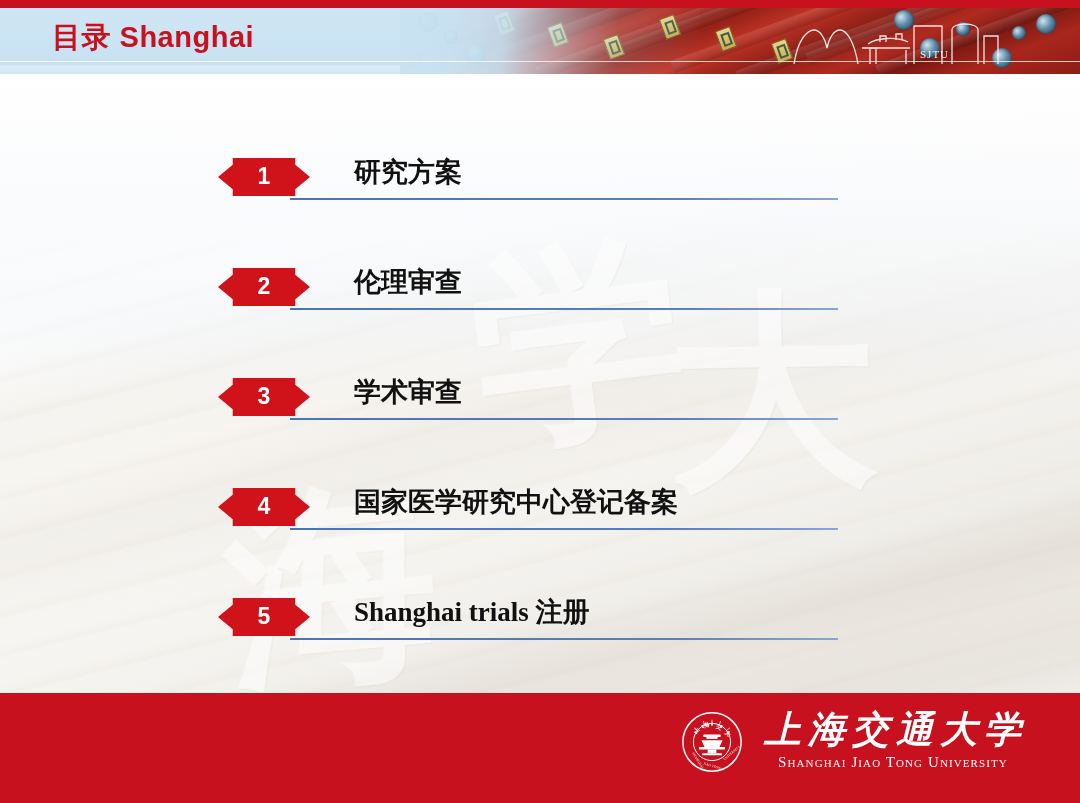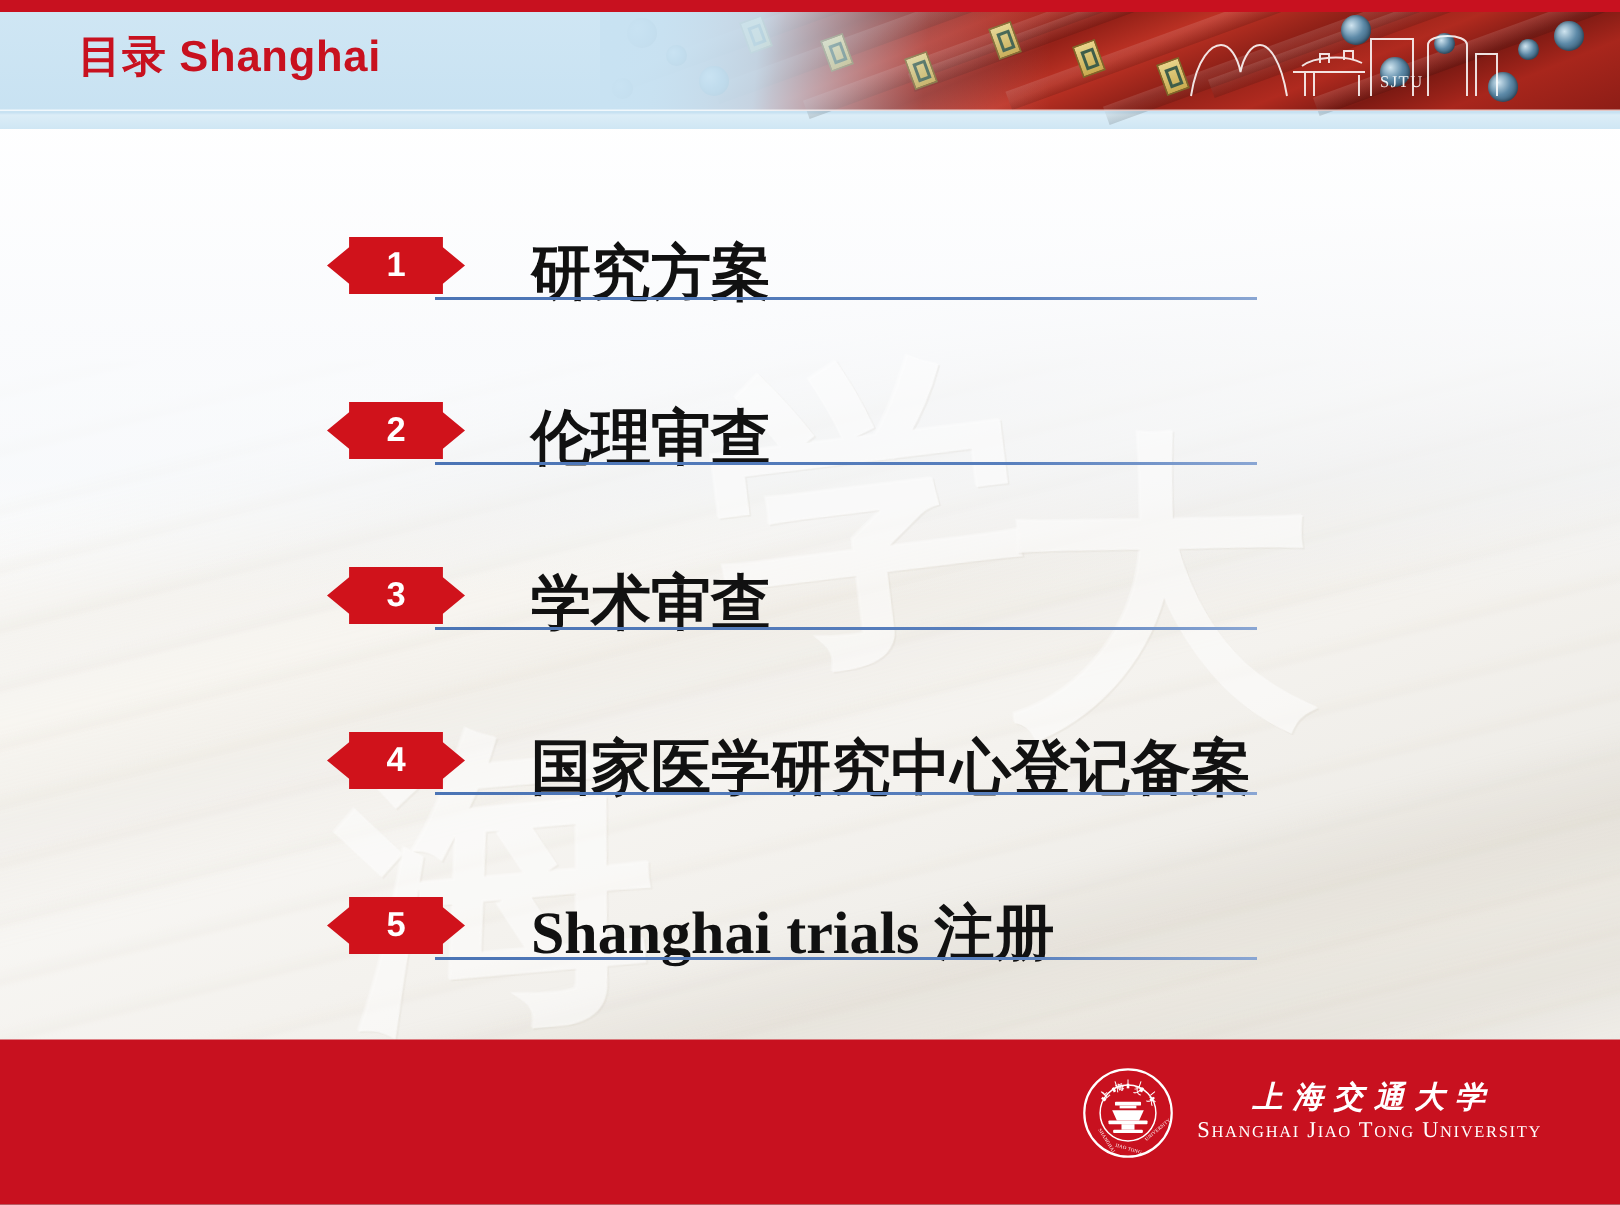--- a/index.html
+++ b/index.html
@@ -95,21 +95,21 @@
     width: 100%;
     height: 8px;
     background: #c8111f;
   }
 
   
   .header {
     position: absolute;
     left: 0; top: 8px;
     width: 100%;
-    height: 78px;
+    height: 66px;
     background: linear-gradient(180deg, #cfe6f4 0%, #c8e2f2 86%, #dcedf7 88%, #cfe6f4 100%);
     overflow: hidden;
   }
   .header-photo {
     position: absolute;
     right: 0; top: 0;
     width: 680px; height: 66px;
     background:
       linear-gradient(100deg, rgba(200,226,242,1) 0%, rgba(200,226,242,0.85) 6%, rgba(200,226,242,0) 18%),
       linear-gradient(-22deg,
@@ -215,21 +215,21 @@
     clip-path: polygon(
       16% 0%, 84% 0%, 84% 18%, 100% 50%, 84% 82%, 84% 100%,
       16% 100%, 16% 82%, 0% 50%, 16% 18%);
     box-shadow: 0 1px 2px rgba(0,0,0,0.15);
   }
   .badge-num { transform: translateY(-1px); }
   .toc-label {
     position: absolute;
     left: 136px;
     top: -4px;
-    font-size: 40px;
+    font-size: 27px;
     font-weight: 700;
     color: #111111;
     white-space: nowrap;
     font-family: "Liberation Serif", "DejaVu Serif", serif;
   }
   .toc-line {
     position: absolute;
     left: 72px;
     top: 40px;
     width: 548px;
@@ -258,24 +258,24 @@
     height: 62px;
     flex: 0 0 auto;
   }
   .logo-text {
     display: flex;
     flex-direction: column;
     align-items: center;
     color: #ffffff;
   }
   .logo-cn {
-    font-size: 20px;
+    font-size: 37px;
     font-weight: 700;
     letter-spacing: 7px;
-    font-family: Liberation Sans, sans-serif;
+    font-family: Liberation Mono, monospace;
     font-style: italic;
     line-height: 1.05;
     text-indent: 7px;
   }
   .logo-en {
     font-size: 15px;
     letter-spacing: 1.1px;
     font-family: "Liberation Serif", "DejaVu Serif", serif;
     margin-top: 3px;
     text-indent: 1px;

